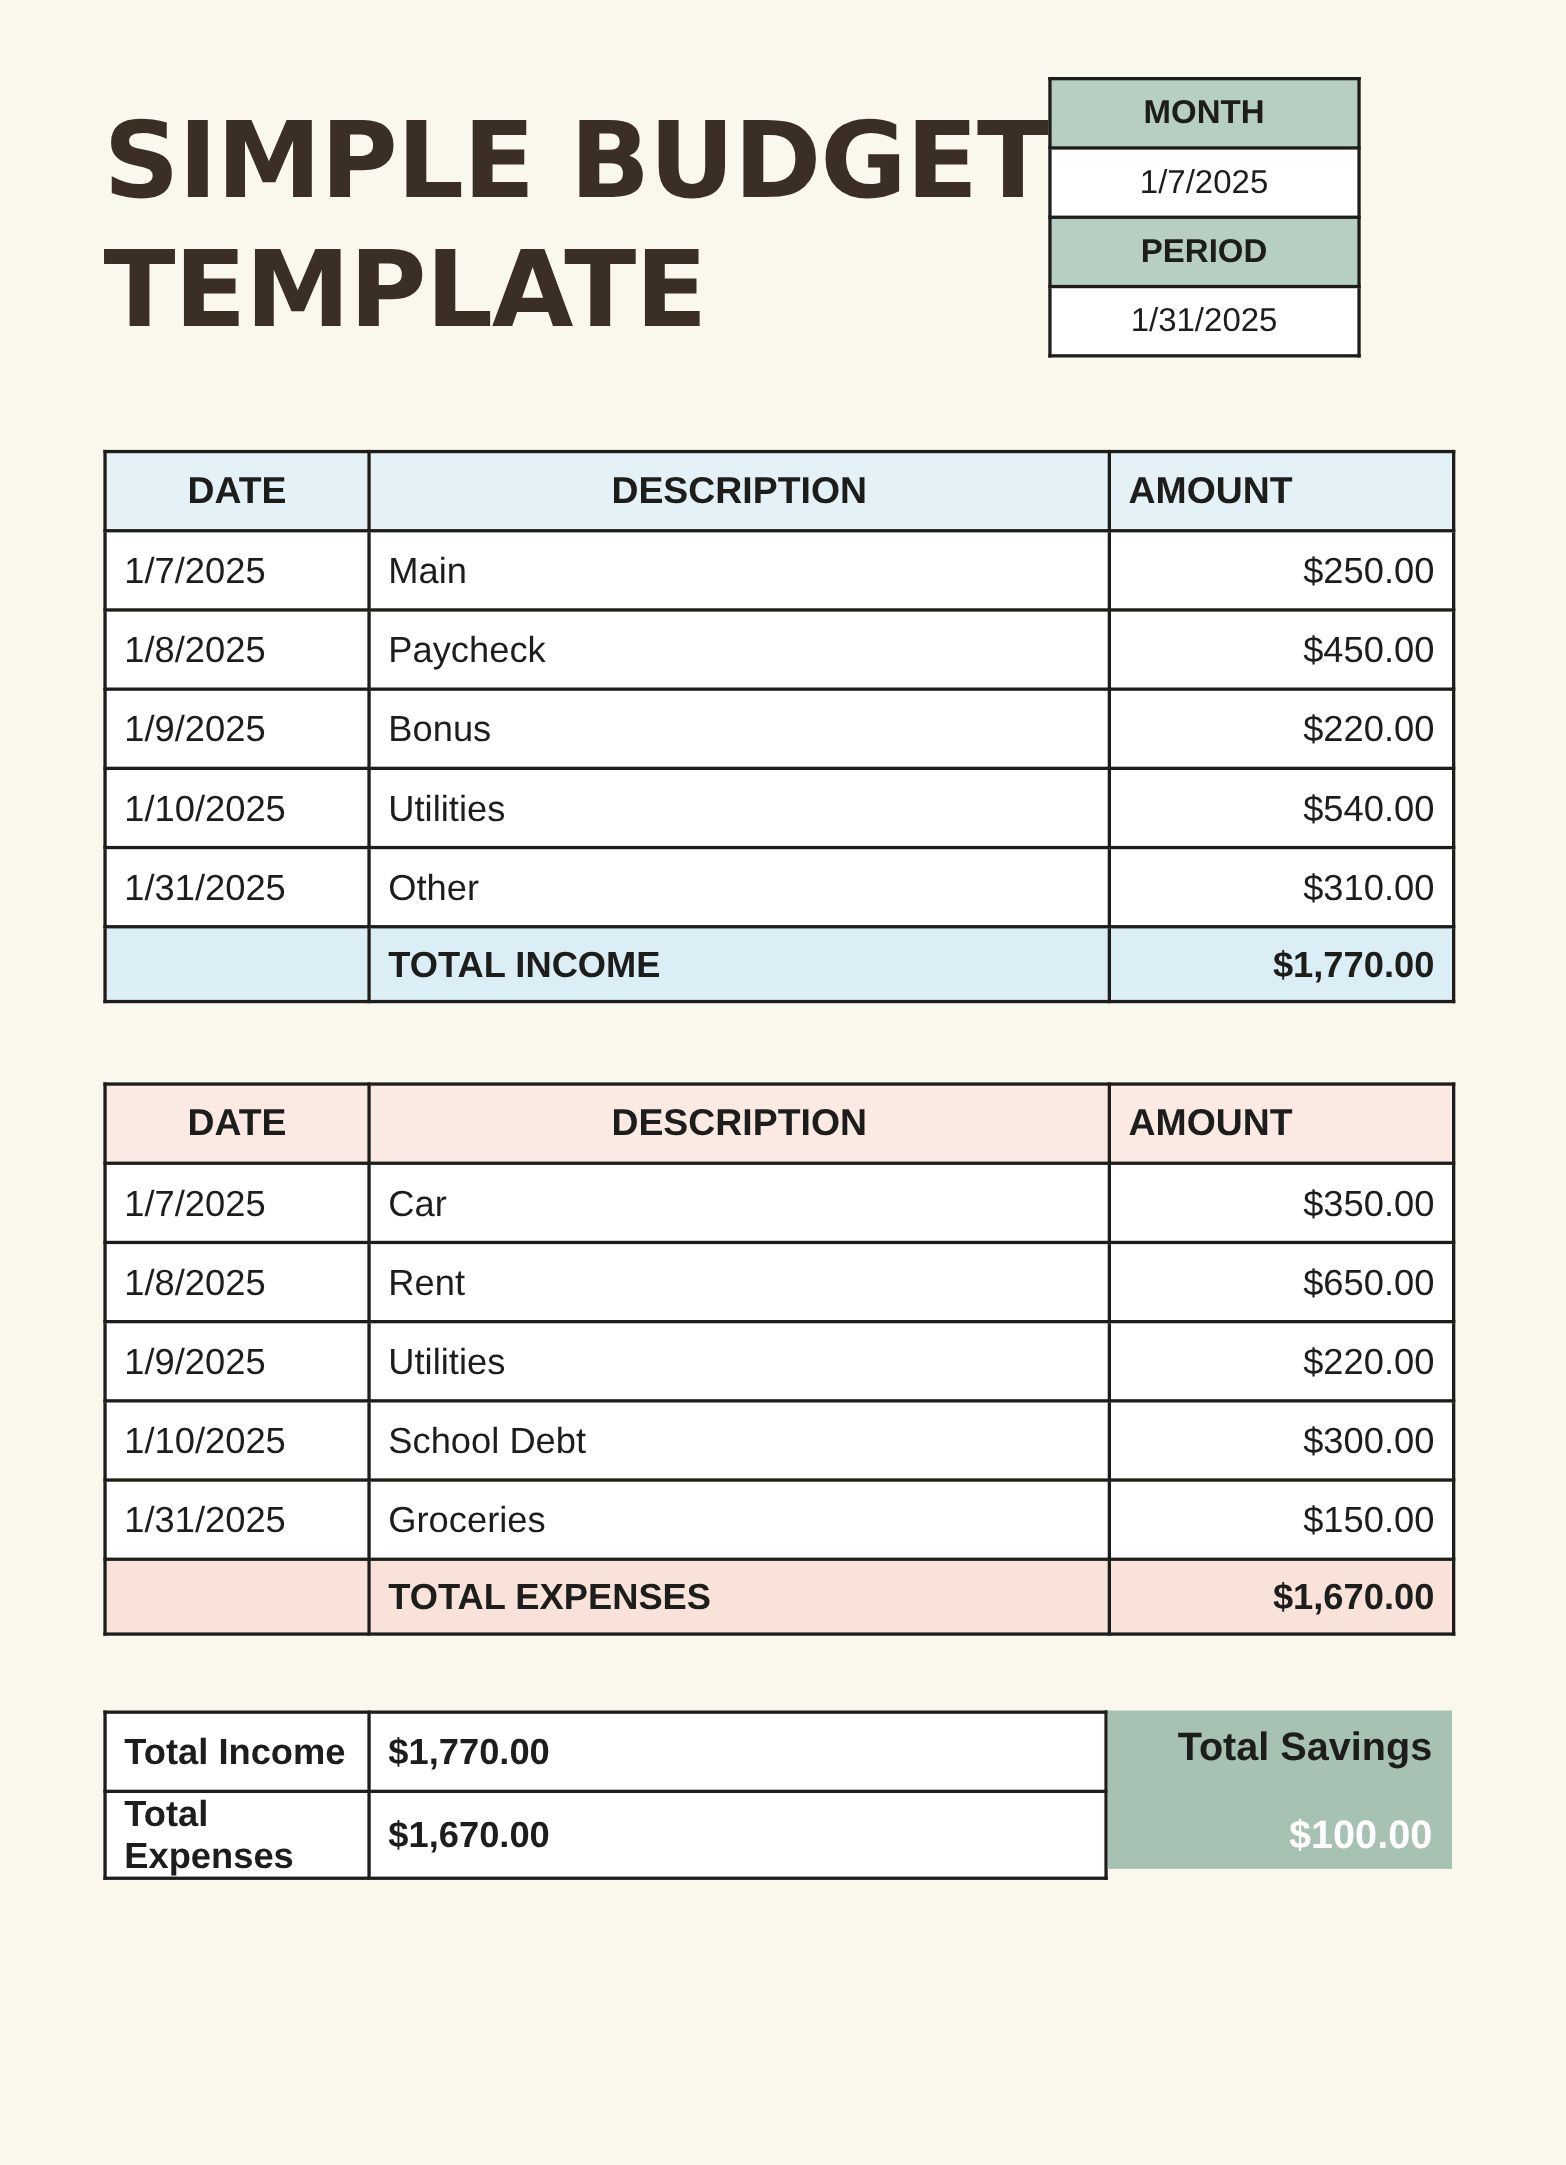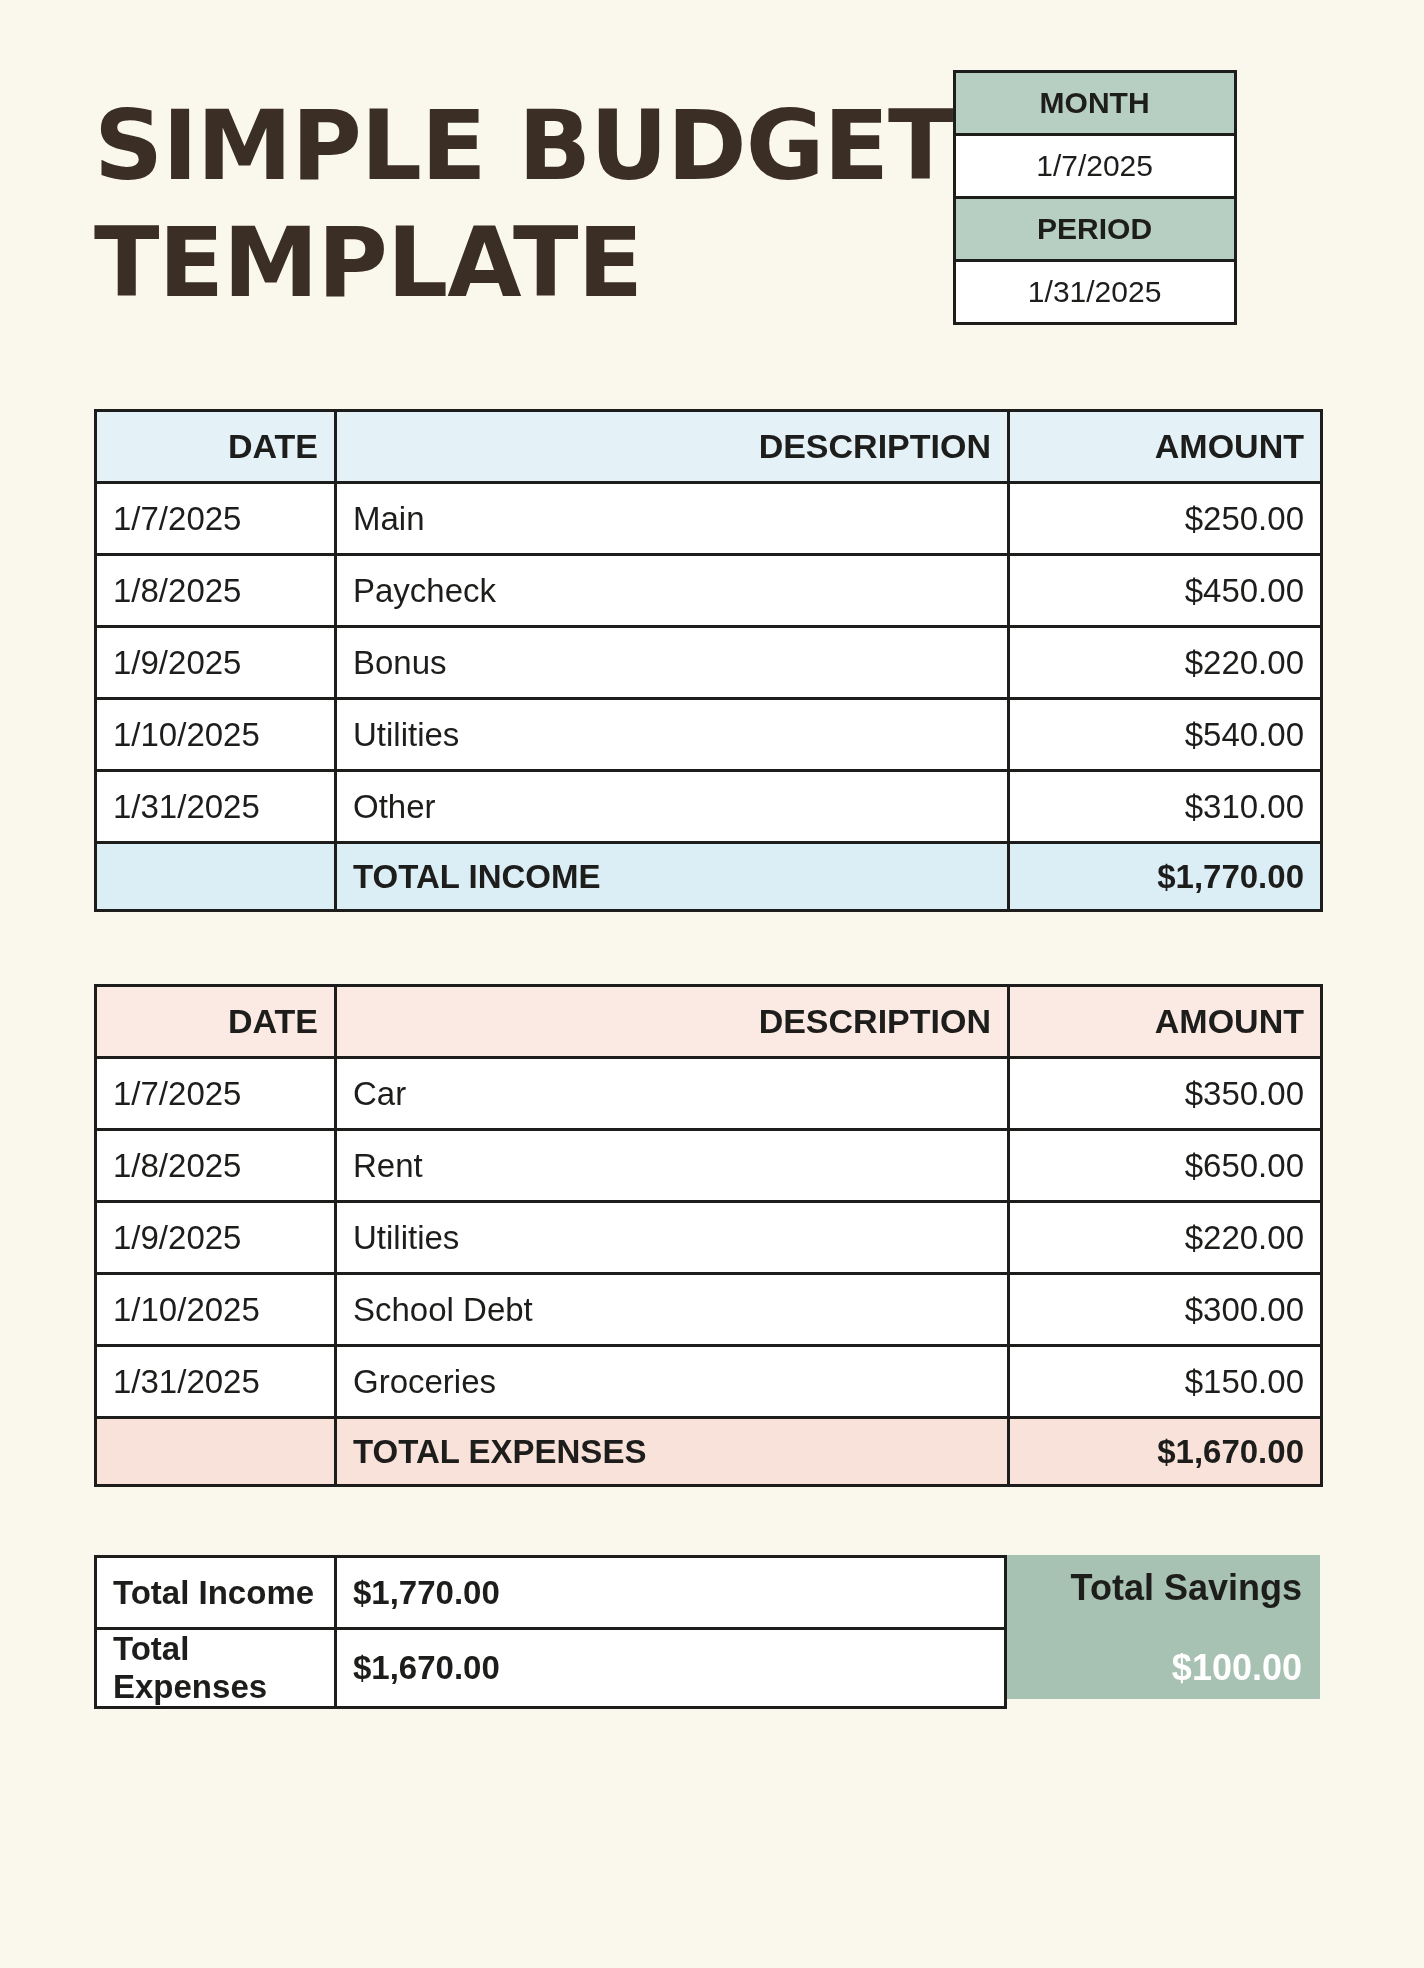--- a/index.html
+++ b/index.html
@@ -63,22 +63,22 @@
   .col-date{ width:240px; }
   .col-desc{ width:673px; }
   .col-amt{ width:313px; }
 
   .section-title td{
     text-align:center; font-weight:bold; font-size:35px; height:68px;
   }
   .income .section-title td{ background:var(--income-header); }
   .expenses .section-title td{ background:var(--expense-header); }
 
-  .cols-row th{ text-align:right; font-weight:bold; font-size:34px; }
-  .cols-row th.amt{ text-align:right;margin-left:20px; }
+  .cols-row th{ text-align:center; font-weight:bold; font-size:34px; }
+  .cols-row th.amt{ text-align:left;margin-left:20px; }
   .income .cols-row th{ background:var(--income-subheader); }
   .expenses .cols-row th{ background:var(--expense-subheader); }
 
   .data-row td{ background:var(--cell-bg); text-align:left; }
   .data-row td.amt{ text-align:right; }
 
   .total-row td{ font-weight:bold; height:68px; }
   .total-row td.amt{ text-align:right; }
   .income .total-row td{ background:var(--income-total); }
   .expenses .total-row td{ background:var(--expense-total); }

